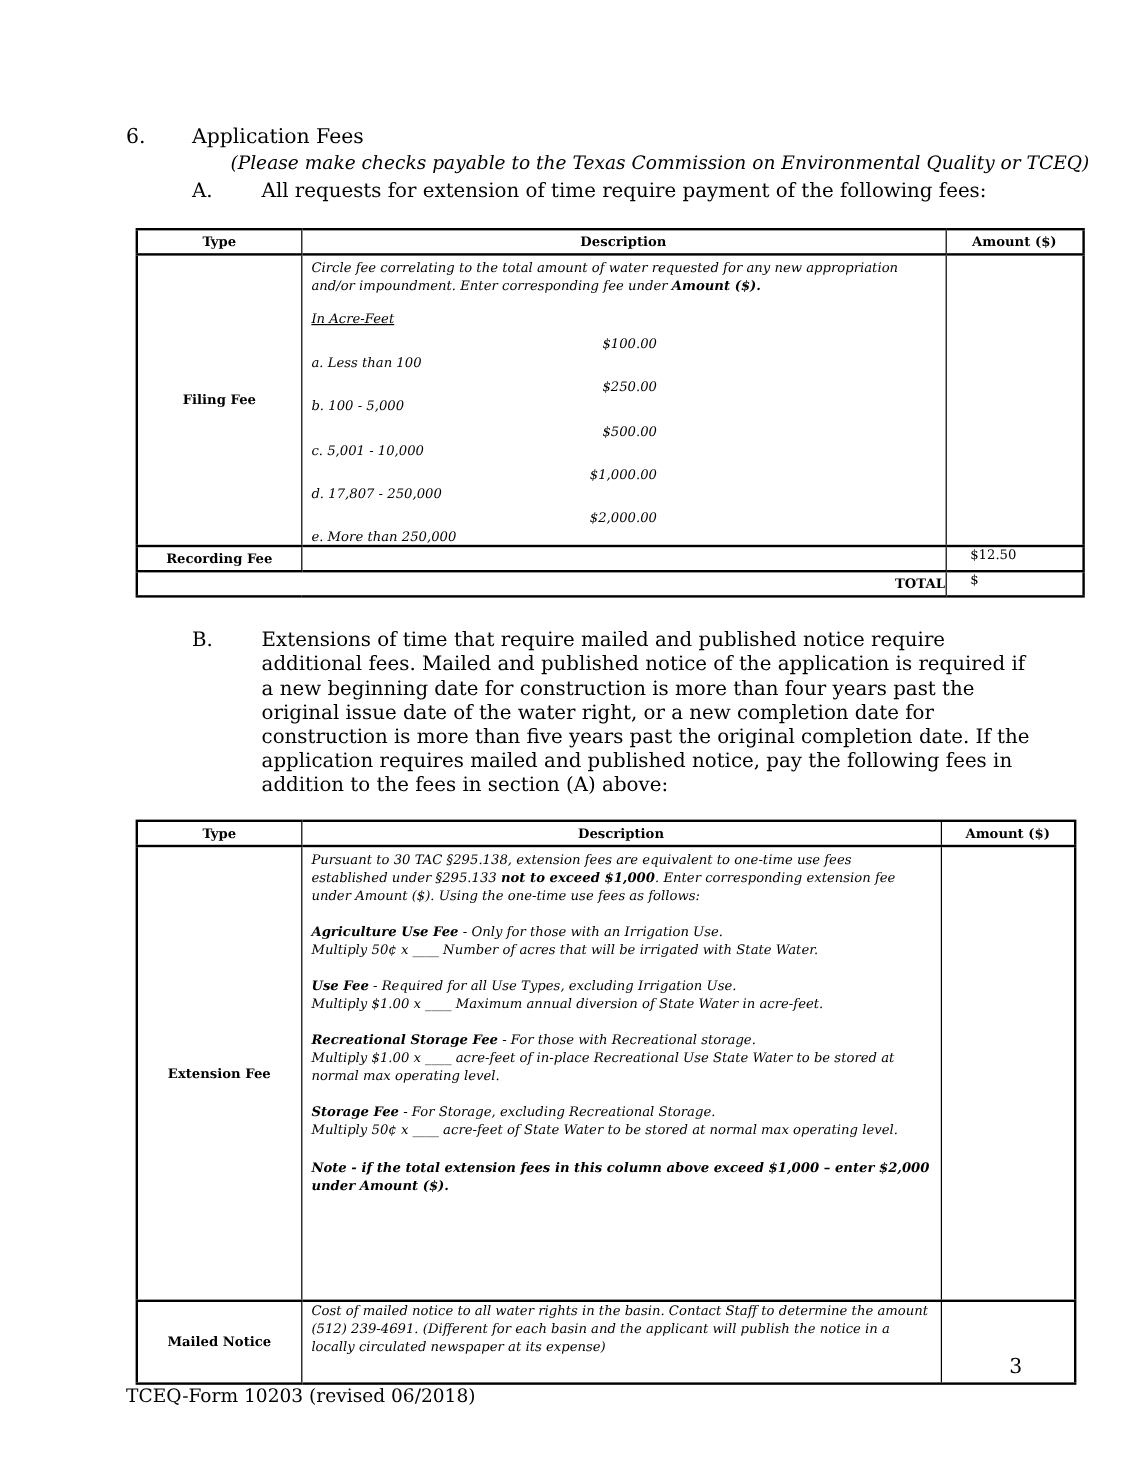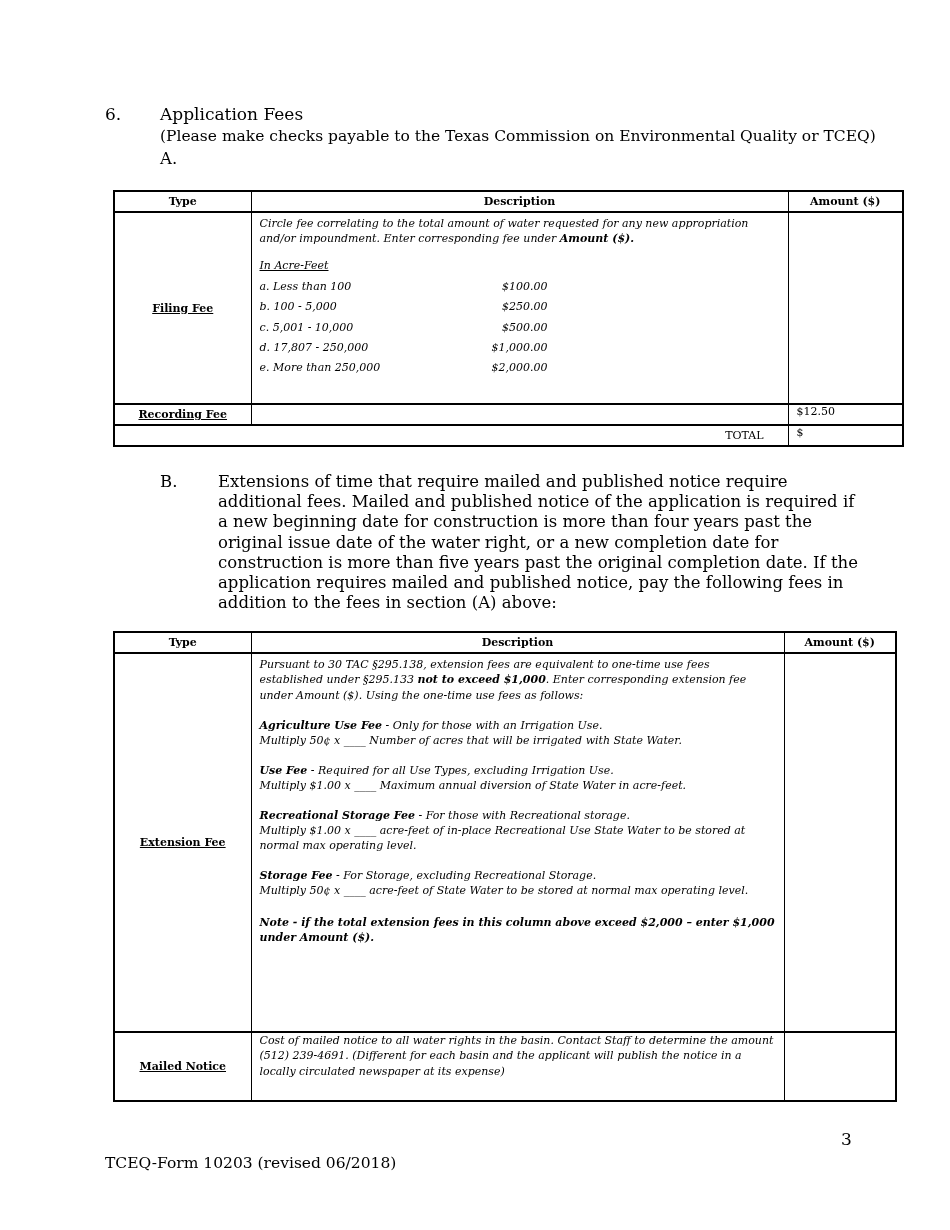--- a/index.html
+++ b/index.html
@@ -5,45 +5,45 @@
   html,body { margin:0; padding:0; background:#ffffff; }
   .page {
     position:relative; width:950px; height:1230px; background:#fff;
     font-family:"DejaVu Serif", serif; color:#000; overflow:hidden;
   }
   .content { padding-top:104px; padding-left:105px; }
 
   .h1-row { display:flex; font-size:17px; line-height:21px; }
   .h1-num { width:55px; }
   .h1-title { font-weight:normal;text-align:center; }
-  .subtitle { margin-left:55px; margin-top:1px; font-size:15.5px; line-height:20px; }
+  .subtitle { margin-left:87px; margin-top:1px; font-style:italic; font-size:15.5px; line-height:20px; }
   .item-row { display:flex; margin-left:55px; margin-top:2px; font-size:16.5px; line-height:21px; }
   .item-lbl { width:58px; }
   .b-par { margin-top:25px; line-height:20.2px; }
   .b-par .item-txt { width:642px; }
 
   table.t { border-collapse:collapse; table-layout:fixed; border:2px solid #000; }
   table.t th, table.t td {
     border:1px solid #000; border-top-width:2px; border-bottom-width:2px;
     font-size:11px; overflow:hidden;
   }
   table.t1 { margin:21px 0 0 8px; width:789px; }
   table.t2 { margin:18px 0 0 8px; width:782px; }
   th.h { font-weight:bold; text-align:center; height:19px; padding:0 2px; }
-  td.type { text-align:center; font-weight:bold; vertical-align:middle; padding:0 0;text-decoration:underline; }
+  td.type { text-align:center; font-weight:bold; vertical-align:middle; padding:0 0; }
   td.desc { vertical-align:top; text-align:left; padding:0 8px; line-height:1.37;font-style:italic; }
-  td.amt  { vertical-align:top; text-align:left; padding:0 8px; }
-  td.total-lbl { text-align:right; font-weight:normal; padding:0 24px; height:19px; }
+  td.amt  { vertical-align:top; text-align:left; padding:0 20px; }
+  td.total-lbl { text-align:right; font-weight:bold; padding:0 0; height:19px; }
   td.slim { height:19px; }
 
   .p-intro { margin:3px 0 0; }
   .b { font-weight:bold; }
   .units { margin:12px 0 0; text-decoration:underline; }
   .fee-row { display:flex; margin-top:7px; line-height:1.2; }
-  .fee-range { width:200px; }
+  .fee-range { width:200px;margin-top:16px; }
   .fee-amt { width:88px; text-align:right; }
 
   .p-para { margin:15px 0 0; }
   .p-note { margin:17px 0 0; font-weight:bold; }
 
   .mailed-desc { font-size:14.6px; line-height:17.2px; padding:0 4px; }
   .mailed-desc p { margin:0; }
 
   .page-num { position:absolute; top:1129px; left:841px; font-size:17px; }
   .footer { position:absolute; top:1154px; left:105px; font-size:15.5px; }
@@ -54,20 +54,21 @@
 <div class="page">
   <div class="content">
 
     <div class="h1-row">
       <span class="h1-num">6.</span>
       <span class="h1-title">Application Fees</span>
     </div>
     <div class="subtitle">(Please make checks payable to the Texas Commission on Environmental Quality or TCEQ)</div>
     <div class="item-row">
       <span class="item-lbl">A.</span>
+      <span class="item-txt">All requests for extension of time require payment of the following fees:</span>
     </div>
 
     <table class="t t1">
       <colgroup>
           <col style="width:137px">
           <col style="width:537px">
           <col style="width:115px">
         </colgroup>
       <tbody>
           <tr>
@@ -133,21 +134,21 @@
         <th class="h">Amount ($)</th>
       </tr>
       <tr>
         <td class="type">Extension Fee</td>
         <td class="desc" style="height:377px">
           <p class="p-intro"><span>Pursuant to 30 TAC §295.138, extension fees are equivalent to one-time use fees established under §295.133 </span><span class="b">not to exceed $1,000</span><span>. Enter corresponding extension fee under Amount ($). Using the one-time use fees as follows:</span></p>
           <p class="p-para"><span class="b">Agriculture Use Fee</span><span> - Only for those with an Irrigation Use.</span><br><span>Multiply 50¢ x ____ Number of acres that will be irrigated with State Water.</span></p>
           <p class="p-para"><span class="b">Use Fee</span><span> - Required for all Use Types, excluding Irrigation Use.</span><br><span>Multiply $1.00 x ____ Maximum annual diversion of State Water in acre-feet.</span></p>
           <p class="p-para"><span class="b">Recreational Storage Fee</span><span> - For those with Recreational storage.</span><br><span>Multiply $1.00 x ____ acre-feet of in-place Recreational Use State Water to be stored at normal max operating level.</span></p>
           <p class="p-para"><span class="b">Storage Fee</span><span> - For Storage, excluding Recreational Storage.</span><br><span>Multiply 50¢ x ____ acre-feet of State Water to be stored at normal max operating level.</span></p>
-          <p class="p-note">Note - if the total extension fees in this column above exceed $2,000 – enter $1,000 under Amount ($).</p>
+          <p class="p-note">Note - if the total extension fees in this column above exceed $1,000 – enter $2,000 under Amount ($).</p>
         </td>
         <td class="amt"></td>
       </tr>
       <tr>
         <td class="type">Mailed Notice</td>
         <td class="desc mailed-desc" style="height:67px">
           <p>Cost of mailed notice to all water rights in the basin. Contact Staff to determine the amount (512) 239-4691. (Different for each basin and the applicant will publish the notice in a locally circulated newspaper at its expense)</p>
         </td>
         <td class="amt"></td>
       </tr>

